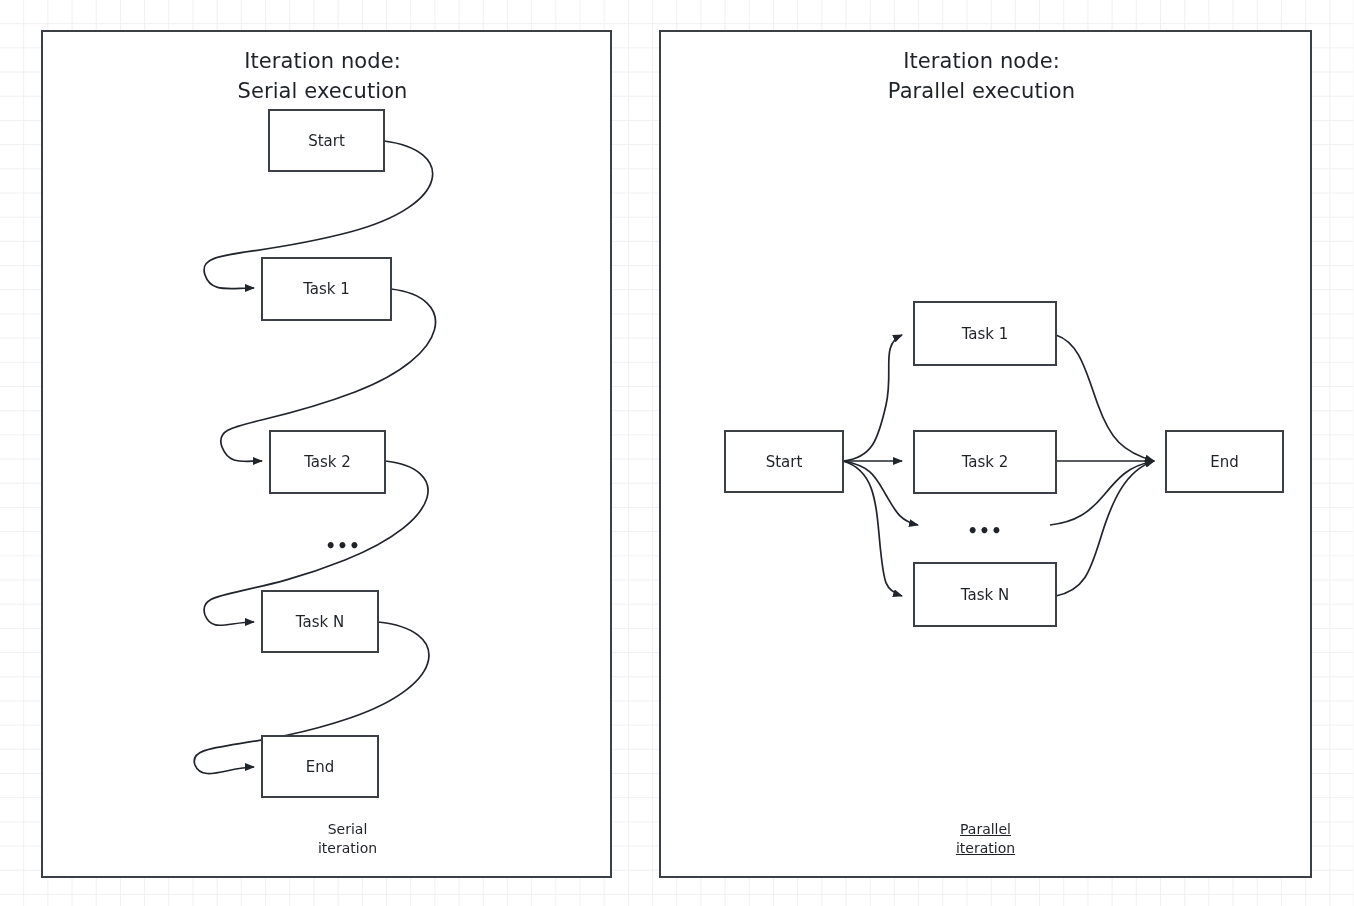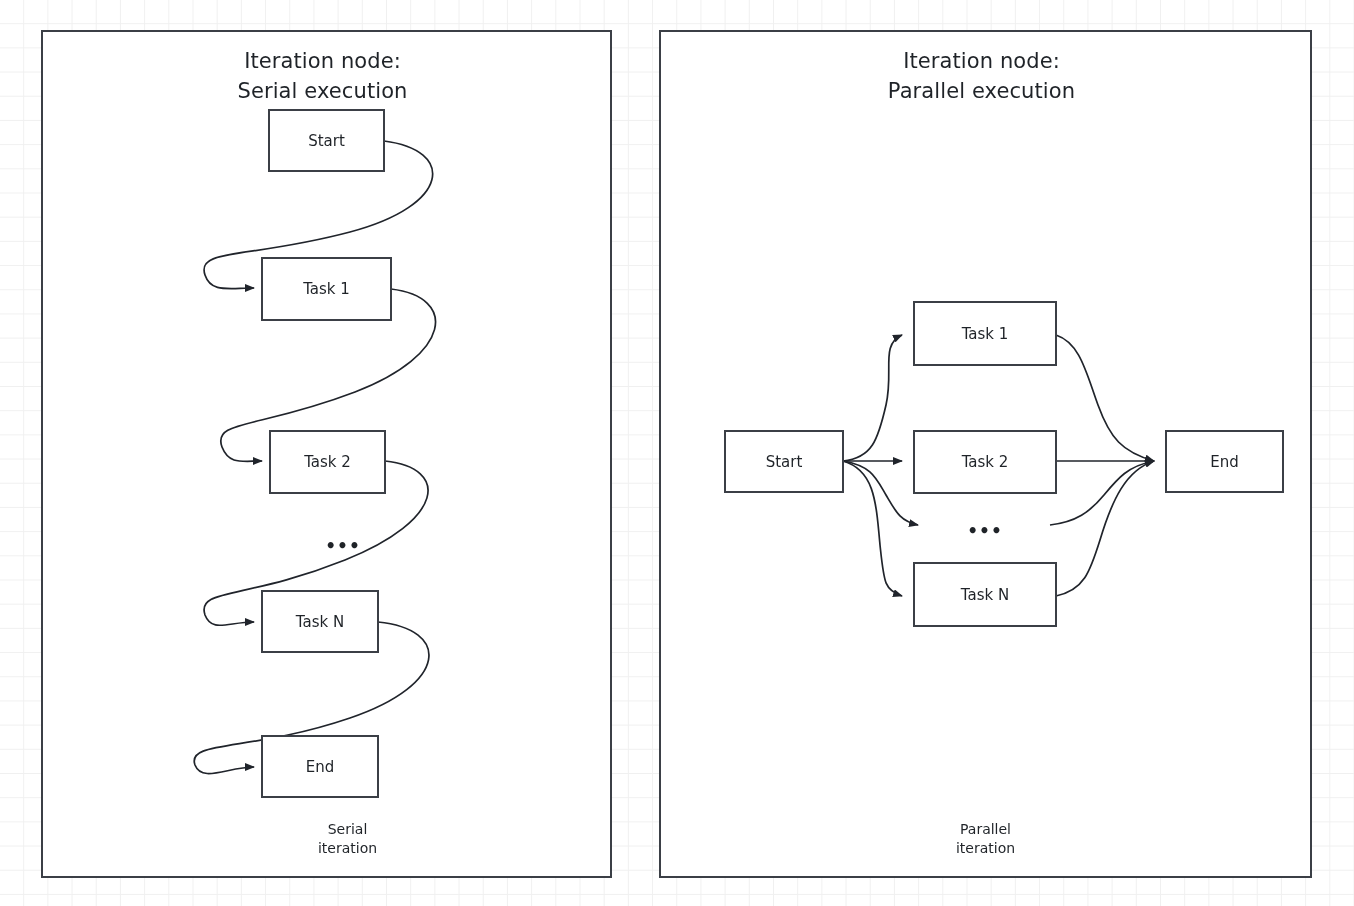--- a/index.html
+++ b/index.html
@@ -52,21 +52,21 @@
     position: absolute;
     left: 0;
     right: 0;
     text-align: center;
     color: #1f2328;
     font-size: 14px;
     line-height: 19px;
     white-space: pre-line;
   }
   #footer-serial   { bottom: 18px; padding-left: 42px; }
-  #footer-parallel { bottom: 18px; }
+  #footer-parallel { bottom: 18px; text-decoration: underline; }
 
   .flow-svg {
     position: absolute;
     left: 0;
     top: 0;
     width: 100%;
     height: 100%;
     overflow: visible;
   }
   .node-rect {

